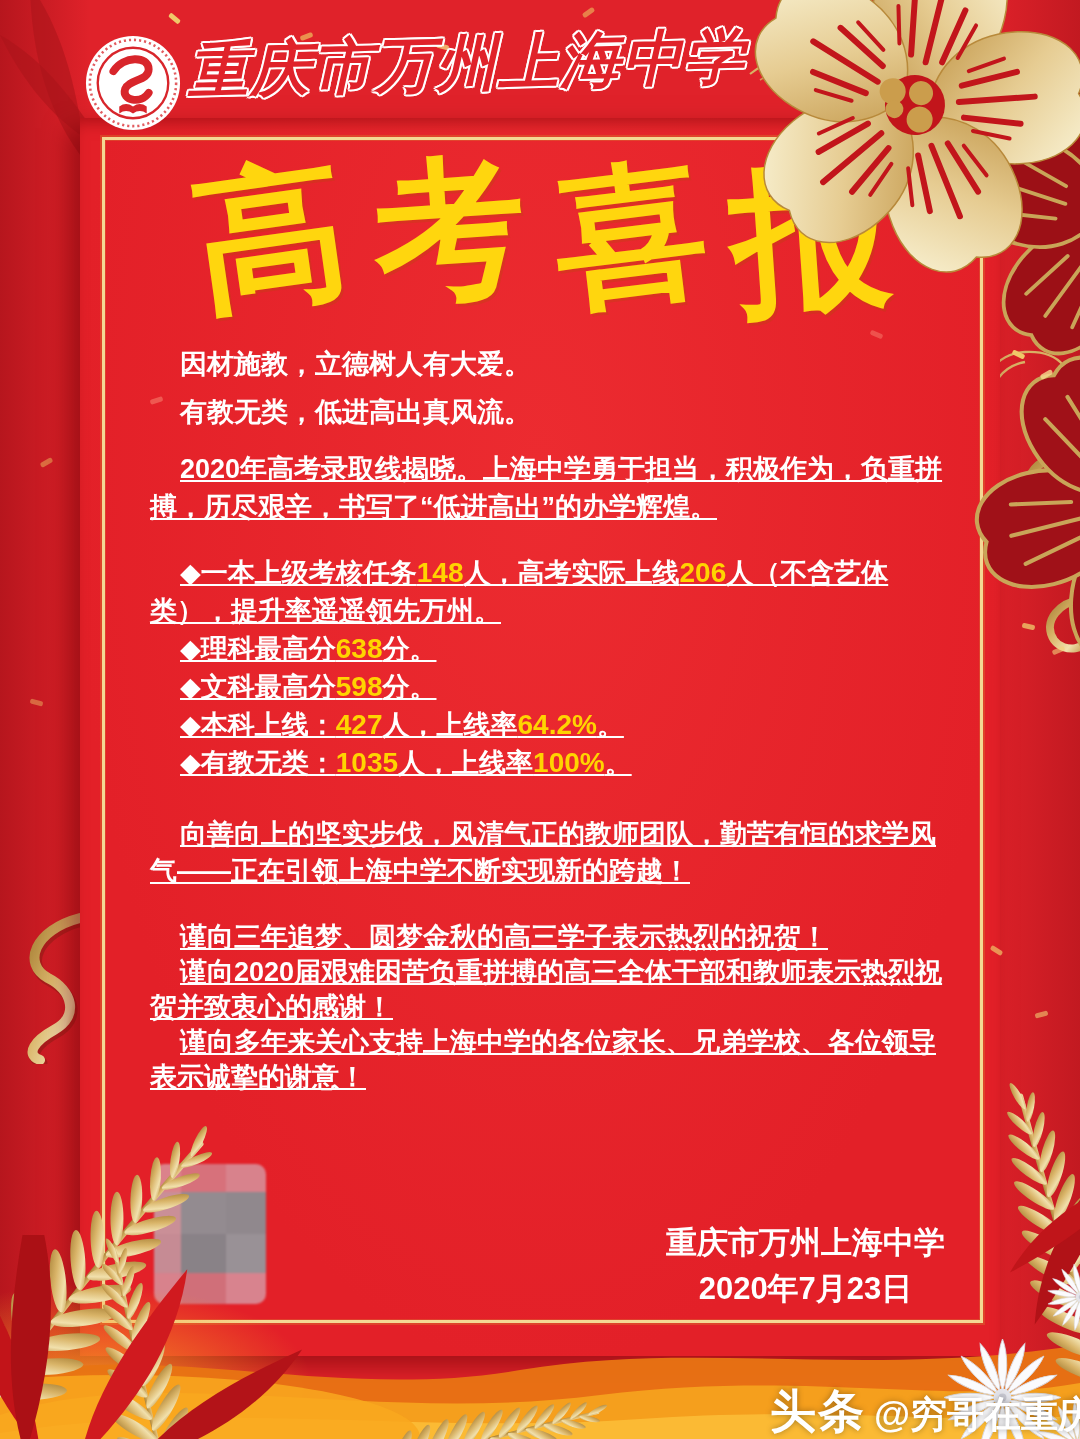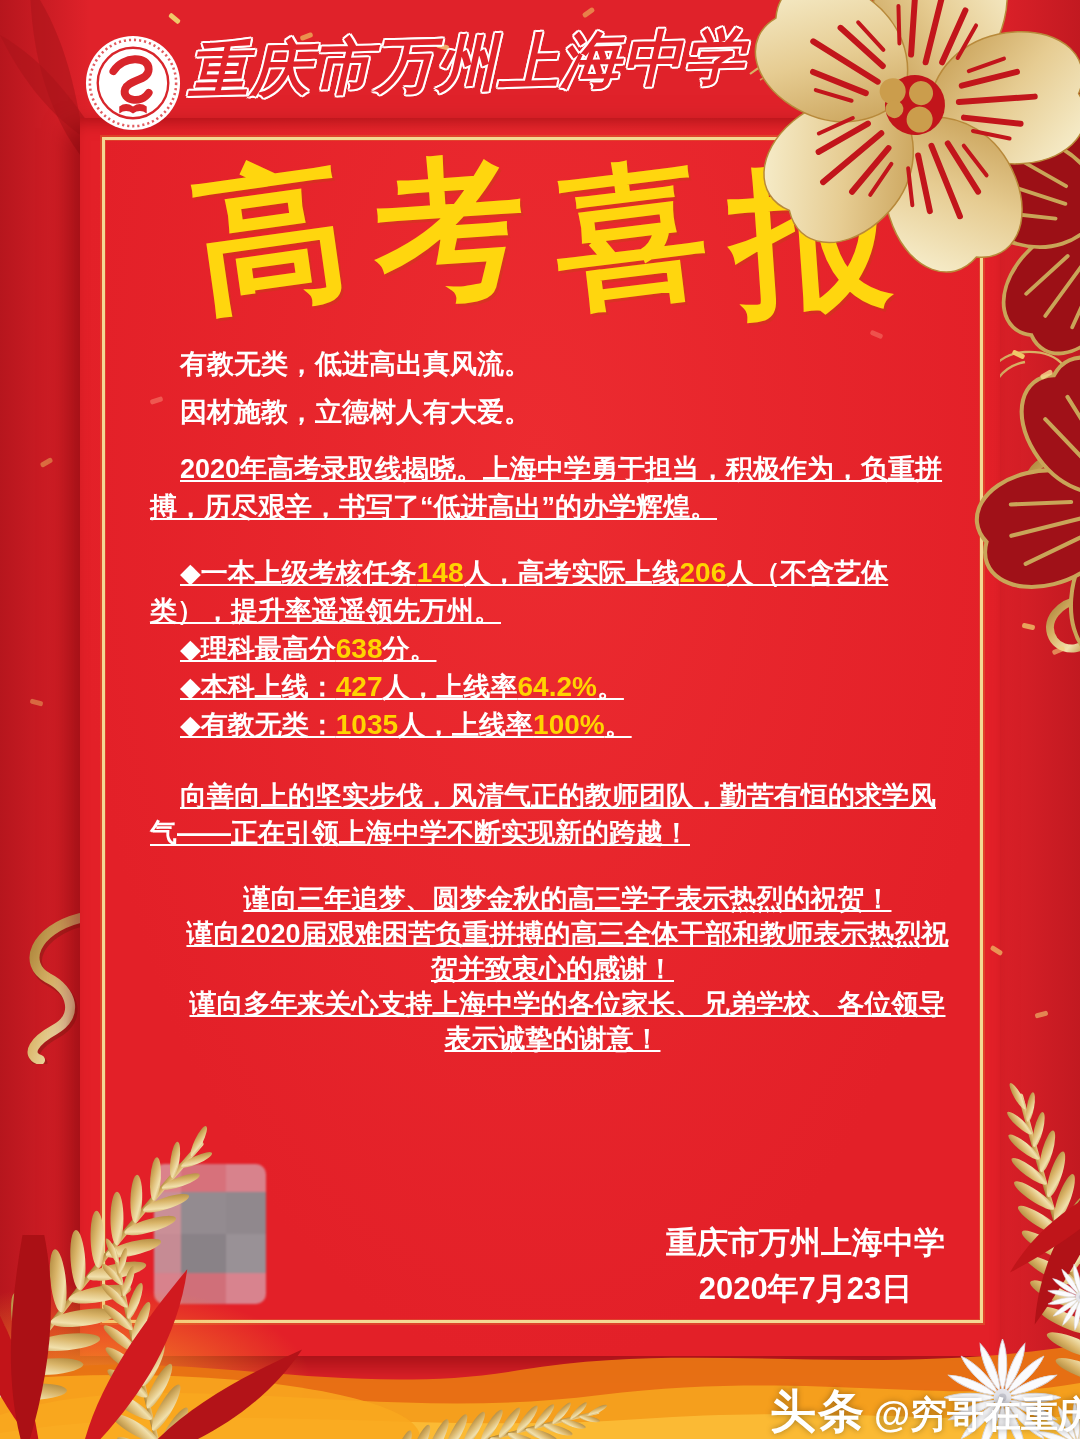--- a/index.html
+++ b/index.html
@@ -45,21 +45,21 @@
   .content{position:absolute;left:70px;top:222px;width:805px;z-index:5;
     color:#fff;font-weight:bold;font-size:27px;}
   .content p{margin:0;text-decoration:underline;}
   .motto div{line-height:48px;text-indent:30px;}
   .para{line-height:38px;text-indent:30px;}
   .intro{margin-top:14px !important;}
   .bullets{margin-top:28px;}
   .bullets p{line-height:38px;text-indent:30px;}
   .hl{color:#ffd400;font-size:28px;}
   .summary{margin-top:34px !important;line-height:37px !important;}
-  .congrats{margin-top:30px;text-align:center;}
+  .congrats{margin-top:30px;}
   .congrats p{line-height:35px;text-indent:30px;}
   
   .stamp{position:absolute;left:74px;top:1046px;width:112px;height:140px;z-index:4;
     display:grid;grid-template-columns:24% 40% 36%;grid-template-rows:20% 30% 28% 22%;
     filter:blur(1.3px);border-radius:10px;overflow:hidden;opacity:.96;}
   .stamp div{width:100%;height:100%;}
   .stamp div:nth-child(1){background:#db8790;} .stamp div:nth-child(2){background:#d7757f;}
   .stamp div:nth-child(3){background:#d88691;} .stamp div:nth-child(4){background:#c9949c;}
   .stamp div:nth-child(5){background:#909095;} .stamp div:nth-child(6){background:#8d8d92;}
   .stamp div:nth-child(7){background:#c59099;} .stamp div:nth-child(8){background:#86868b;}
@@ -239,27 +239,28 @@
 
   <div class="title-row">
     <span class="tchar">高</span>
     <span class="tchar">考</span>
     <span class="tchar">喜</span>
     <span class="tchar">报</span>
   </div>
 
   <div class="content">
     <div class="motto">
+      <div>因材施教，立德树人有大爱。</div>
       <div>有教无类，低进高出真风流。</div>
-      <div>因材施教，立德树人有大爱。</div>
     </div>
     <p class="para intro">2020年高考录取线揭晓。上海中学勇于担当，积极作为，负重拼搏，历尽艰辛，书写了“低进高出”的办学辉煌。</p>
     <div class="bullets">
       <p><span>◆一本上级考核任务</span><span class="hl">148</span><span>人，高考实际上线</span><span class="hl">206</span><span>人（不含艺体类），提升率遥遥领先万州。</span></p>
       <p><span>◆理科最高分</span><span class="hl">638</span><span>分。</span></p>
+      <p><span>◆文科最高分</span><span class="hl">598</span><span>分。</span></p>
       <p><span>◆本科上线：</span><span class="hl">427</span><span>人，上线率</span><span class="hl">64.2%</span><span>。</span></p>
       <p><span>◆有教无类：</span><span class="hl">1035</span><span>人，上线率</span><span class="hl">100%</span><span>。</span></p>
     </div>
     <p class="para summary">向善向上的坚实步伐，风清气正的教师团队，勤苦有恒的求学风气——正在引领上海中学不断实现新的跨越！</p>
     <div class="congrats">
       <p>谨向三年追梦、圆梦金秋的高三学子表示热烈的祝贺！</p>
       <p>谨向2020届艰难困苦负重拼搏的高三全体干部和教师表示热烈祝贺并致衷心的感谢！</p>
       <p>谨向多年来关心支持上海中学的各位家长、兄弟学校、各位领导表示诚挚的谢意！</p>
     </div>
   </div>

